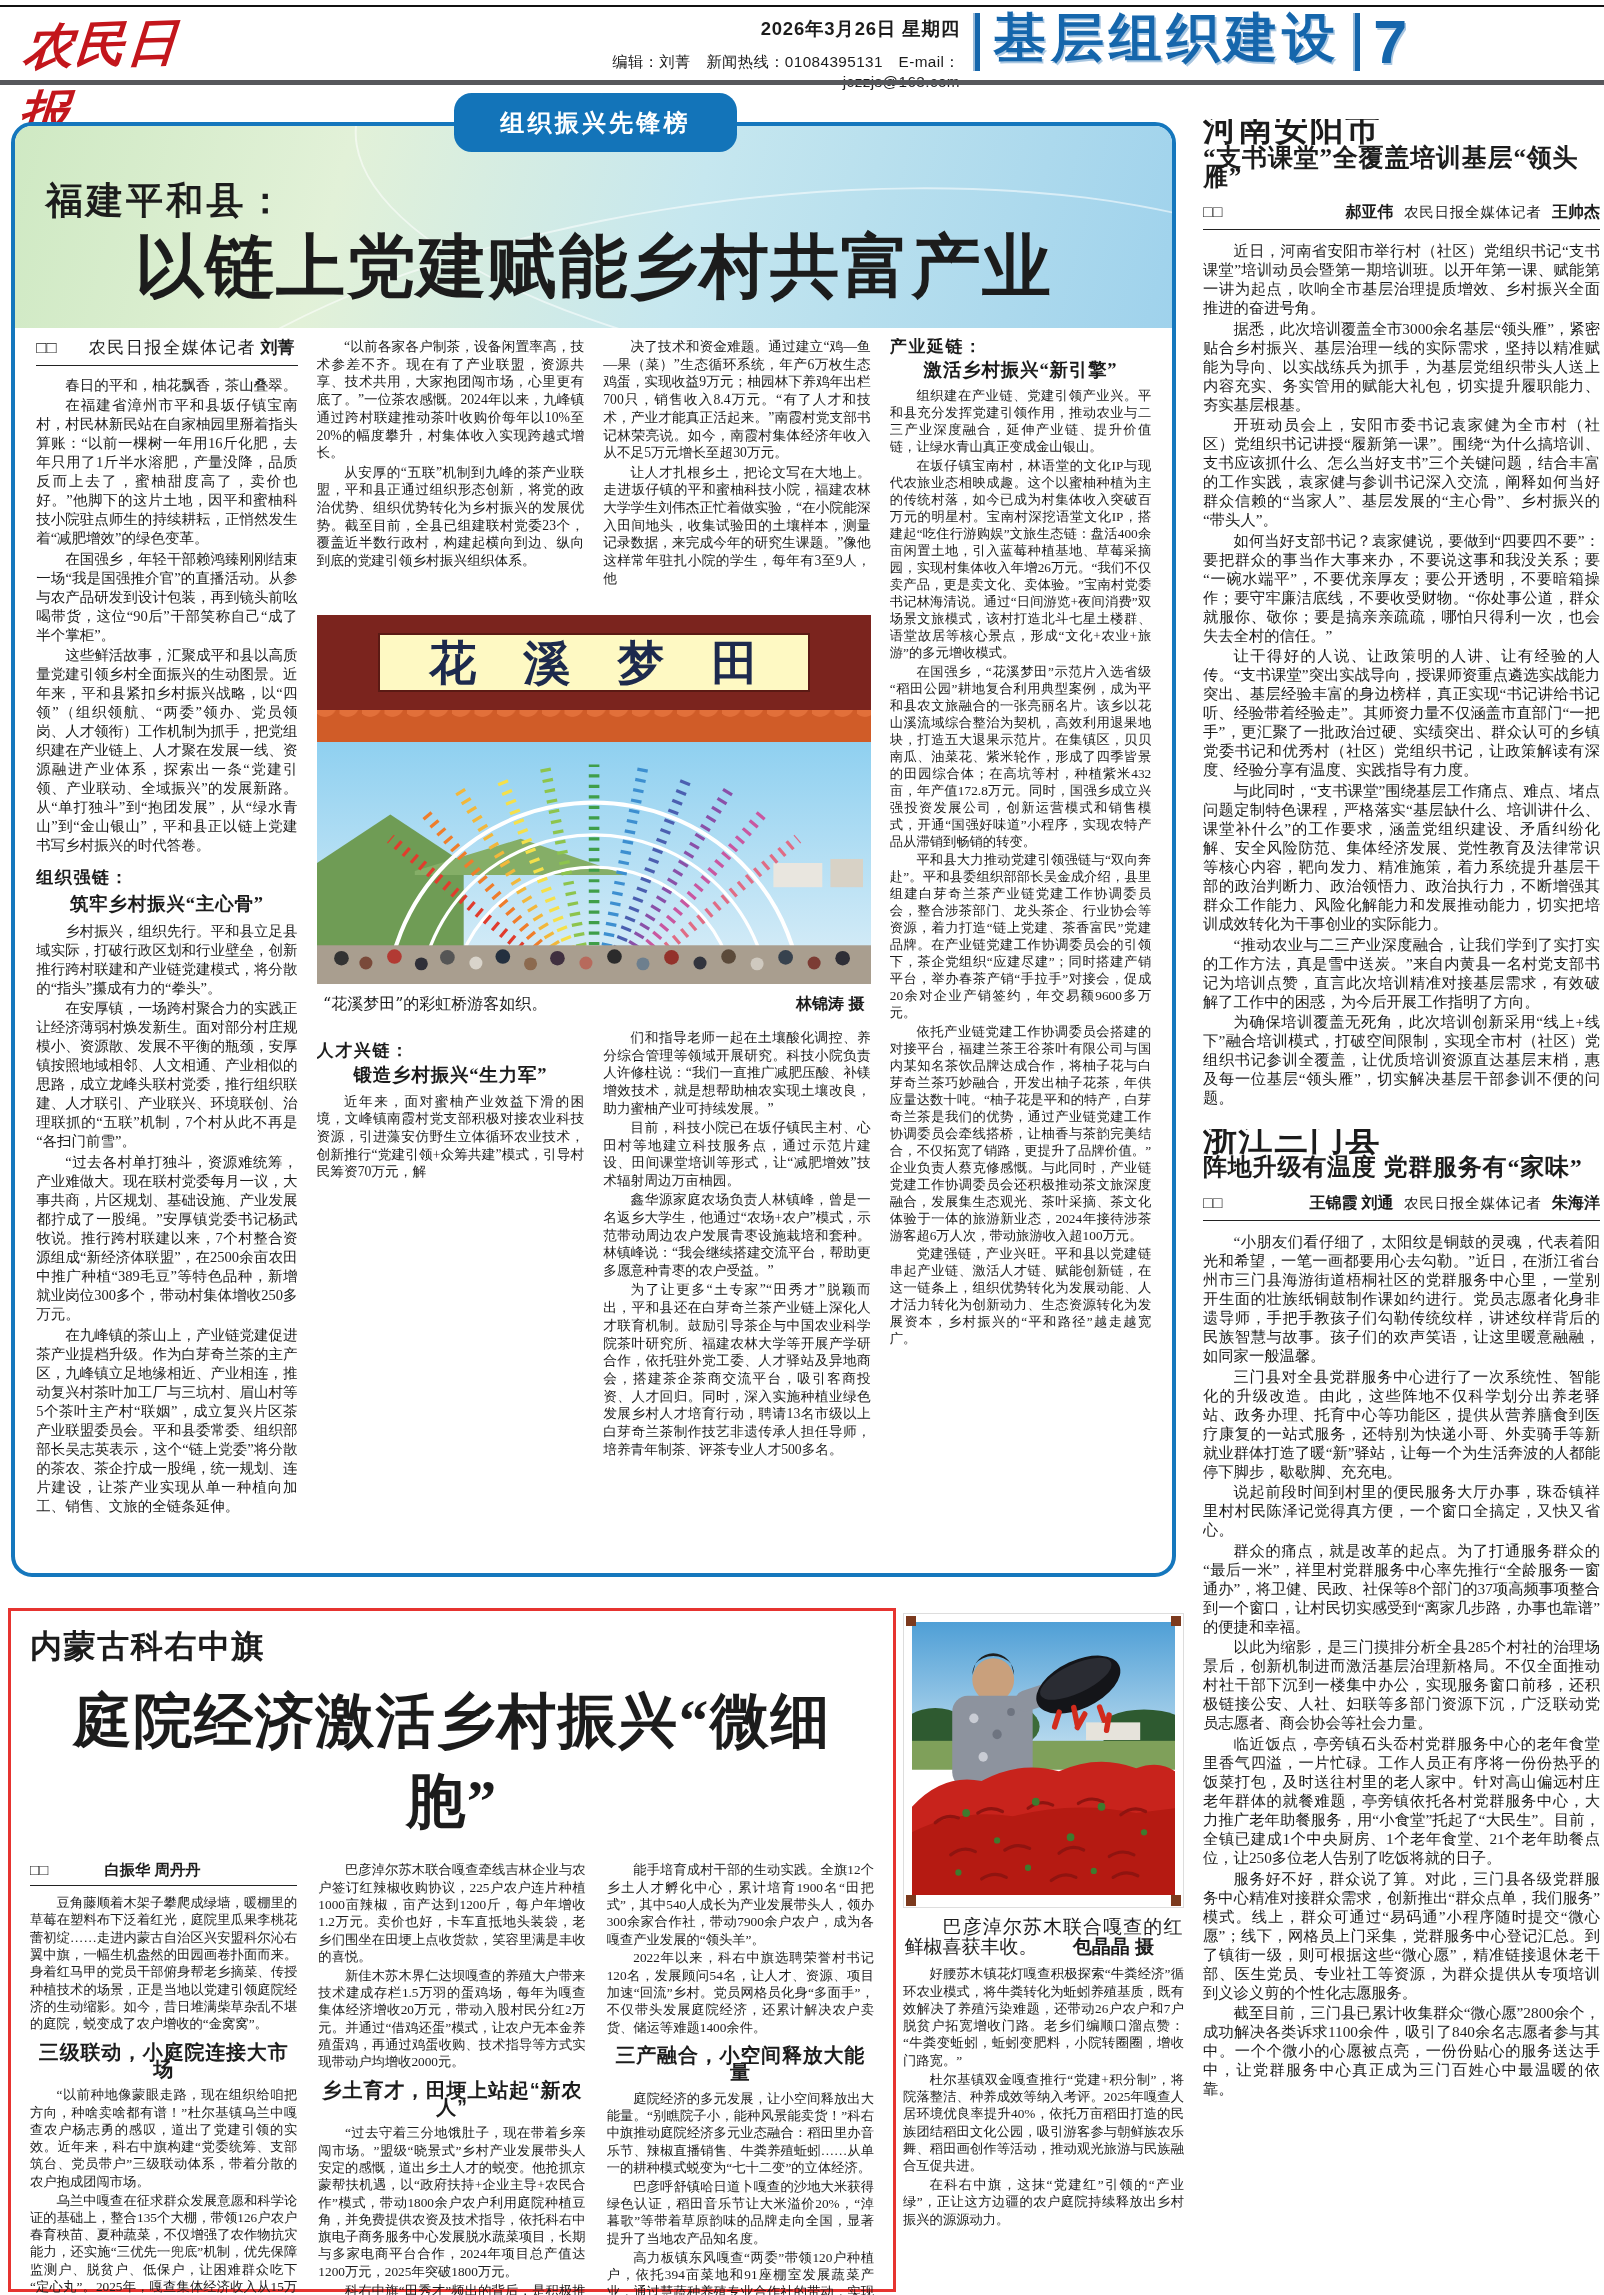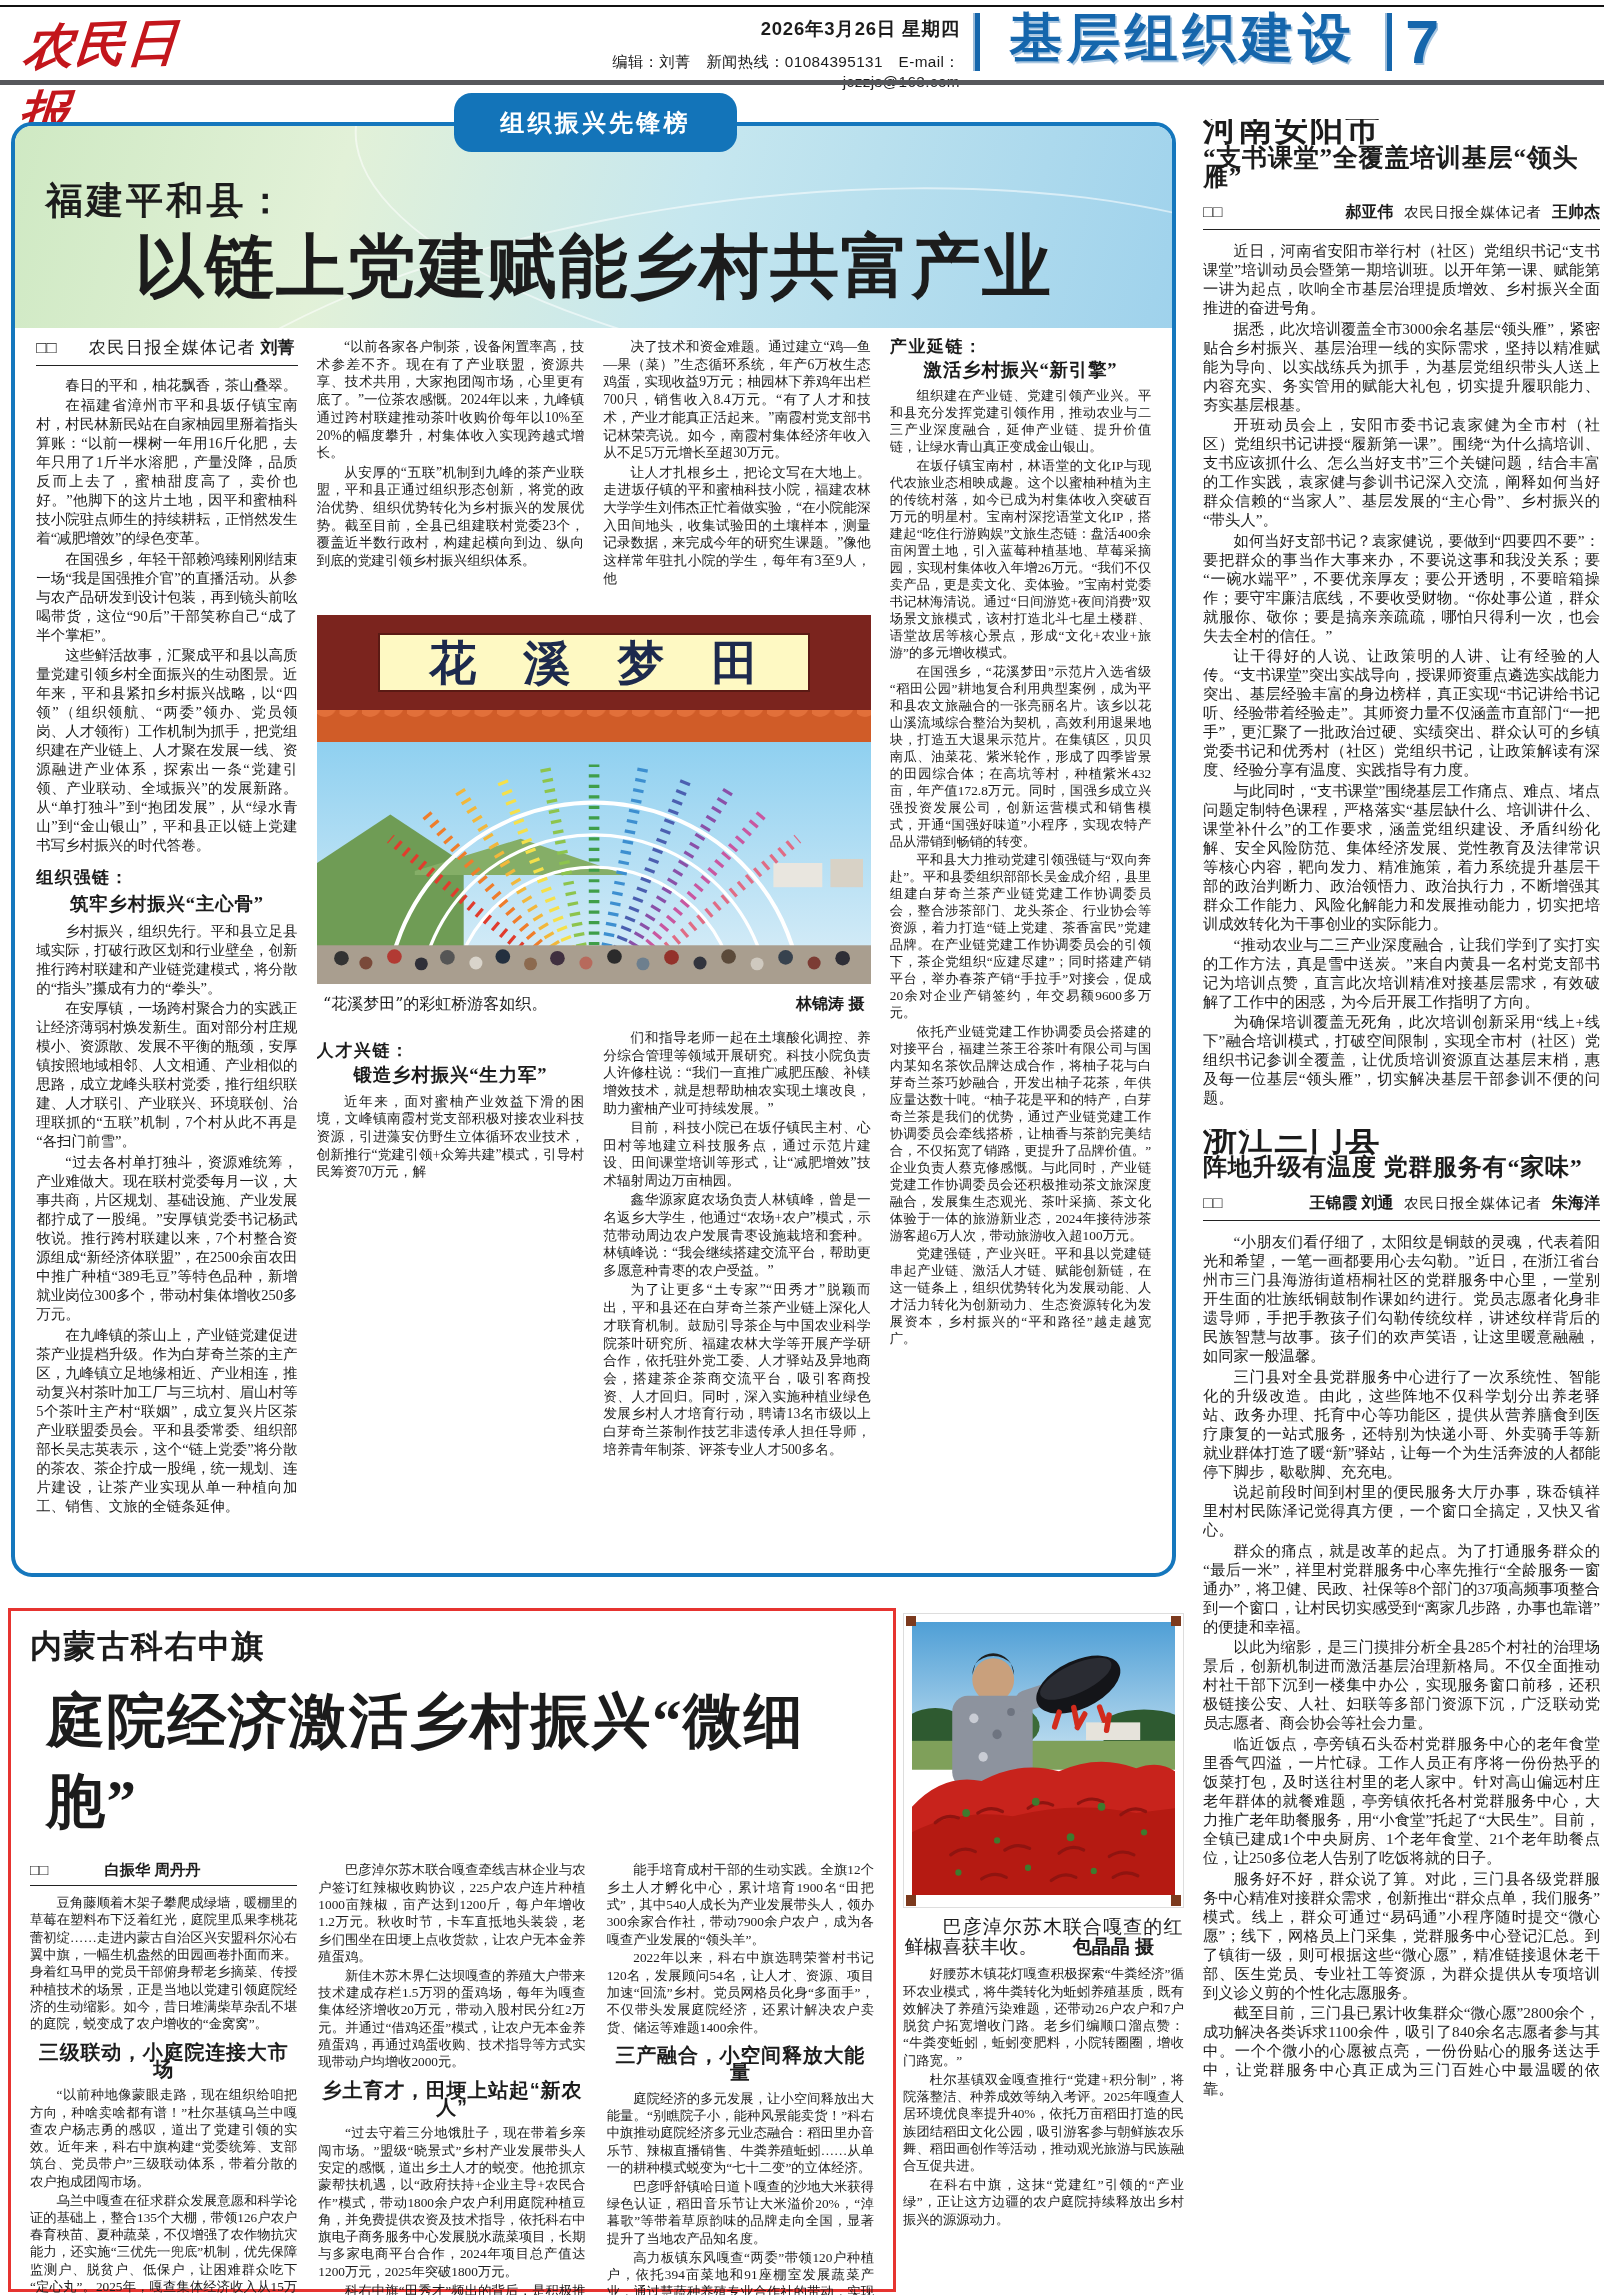--- a/index.html
+++ b/index.html
@@ -81,21 +81,21 @@
   #rart2 .rtitle{font-size:24px;}
   .rbyline{display:flex;justify-content:space-between;align-items:baseline;border-bottom:1.6px solid #222;
            padding-bottom:7.2px;margin-bottom:11.2px;font-size:16px;}
   .rbyline .nm{font-weight:bold;}
   .rbyline .role{font-size:14.5px;letter-spacing:0.8px;margin:0 6.4px;}
 
   
   .bbox{position:absolute;left:8px;top:1608px;width:888px;height:684px;border:3.2px solid #e63430;
         padding:11.2px 19px;background:#fff;}
   .bkicker{font-family:"Liberation Sans",sans-serif;font-weight:bold;font-size:32px;letter-spacing:1.6px;margin-top:3.2px;}
-  .btitle{font-size:59px;font-weight:900;letter-spacing:1.6px;margin:13px 16px 19px;}
+  .btitle{text-align:center;font-size:59px;font-weight:900;letter-spacing:1.6px;margin:13px 0 19px;}
   .bcols{display:flex;gap:21px;height:504px;overflow:hidden;font-size:13.3px;line-height:17.3px;}
   .bcols>div{flex:1;overflow:hidden;}
   .bbyline{display:flex;justify-content:flex-start;gap:56px;border-bottom:1.6px solid #222;
            padding-bottom:6.4px;margin-bottom:8px;font-size:15.3px;}
   .bbyline .nm{font-weight:bold;font-family:"Liberation Sans",sans-serif;}
   .bsub{text-align:center;font-family:"Liberation Sans",sans-serif;font-weight:bold;font-size:20px;
         margin:11.2px 0 8px;letter-spacing:0.8px;}
 
   
   .pcol{position:absolute;left:903px;top:1613px;width:281px;height:679px;overflow:hidden;
@@ -315,21 +315,21 @@
         <div class="bbyline" data-name="bottom-byline">
           <span data-name="byline-prefix">□□</span>
           <span class="nm" data-name="byline-name">白振华 周丹丹</span>
         </div>
         <p data-name="paragraph">豆角藤顺着木架子攀爬成绿墙，暖棚里的草莓在塑料布下泛着红光，庭院里瓜果李桃花蕾初绽……走进内蒙古自治区兴安盟科尔沁右翼中旗，一幅生机盎然的田园画卷扑面而来。身着红马甲的党员干部俯身帮老乡摘菜、传授种植技术的场景，正是当地以党建引领庭院经济的生动缩影。如今，昔日堆满柴草杂乱不堪的庭院，蜕变成了农户增收的“金窝窝”。</p>
         <div class="bsub" data-name="bottom-subhead-1">三级联动，小庭院连接大市场</div>
         <p data-name="paragraph">“以前种地像蒙眼走路，现在组织给咱把方向，种啥卖啥都有谱！”杜尔基镇乌兰中嘎查农户杨志勇的感叹，道出了党建引领的实效。近年来，科右中旗构建“党委统筹、支部筑台、党员带户”三级联动体系，带着分散的农户抱成团闯市场。</p>
         <p data-name="paragraph">乌兰中嘎查在征求群众发展意愿和科学论证的基础上，整合135个大棚，带领126户农户春育秧苗、夏种蔬菜，不仅增强了农作物抗灾能力，还实施“三优先一兜底”机制，优先保障监测户、脱贫户、低保户，让困难群众吃下“定心丸”。2025年，嘎查集体经济收入从15万元跃升至48万元，人均收入增长15%。</p>
       </div>
       <div data-name="bottom-col-2">
-        <p data-name="paragraph">巴彦淖尔苏木联合嘎查牵线吉林企业与农户签订红辣椒收购协议，225户农户连片种植1000亩辣椒，亩产达到1200斤，每户年增收1.2万元。秋收时节，卡车直抵地头装袋，老乡们围坐在田埂上点收货款，让农户无本金养殖蛋鸡。</p>
+        <p data-name="paragraph">巴彦淖尔苏木联合嘎查牵线吉林企业与农户签订红辣椒收购协议，225户农户连片种植1000亩辣椒，亩产达到1200斤，每户年增收1.2万元。卖价也好，卡车直抵地头装袋，老乡们围坐在田埂上点收货款，笑容里满是丰收的喜悦。</p>
         <p data-name="paragraph">新佳木苏木界仁达坝嘎查的养殖大户带来技术建成存栏1.5万羽的蛋鸡场，每年为嘎查集体经济增收20万元，带动入股村民分红2万元。并通过“借鸡还蛋”模式，让农户无本金养殖蛋鸡，再通过鸡蛋收购、技术指导等方式实现带动户均增收2000元。</p>
         <div class="bsub" data-name="bottom-subhead-2">乡土育才，田埂上站起“新农人”</div>
         <p data-name="paragraph">“过去守着三分地饿肚子，现在带着乡亲闯市场。”盟级“晓景式”乡村产业发展带头人安定的感慨，道出乡土人才的蜕变。他抢抓京蒙帮扶机遇，以“政府扶持+企业主导+农民合作”模式，带动1800余户农户利用庭院种植豆角，并免费提供农资及技术指导，依托科右中旗电子商务服务中心发展脱水蔬菜项目，长期与多家电商平台合作，2024年项目总产值达1200万元，2025年突破1800万元。</p>
         <p data-name="paragraph">科右中旗“田秀才”频出的背后，是积极推进兴安盟“三位一体”培养计划，把党员培养成能手，把能手发展为党员，把党员</p>
       </div>
       <div data-name="bottom-col-3">
         <p data-name="paragraph">能手培育成村干部的生动实践。全旗12个乡土人才孵化中心，累计培育1900名“田把式”，其中540人成长为产业发展带头人，领办300余家合作社，带动7900余户农户，成为各嘎查产业发展的“领头羊”。</p>
         <p data-name="paragraph">2022年以来，科右中旗选聘荣誉村书记120名，发展顾问54名，让人才、资源、项目加速“回流”乡村。党员网格员化身“多面手”，不仅带头发展庭院经济，还累计解决农户卖货、储运等难题1400余件。</p>
         <div class="bsub" data-name="bottom-subhead-3">三产融合，小空间释放大能量</div>
         <p data-name="paragraph">庭院经济的多元发展，让小空间释放出大能量。“别瞧院子小，能种风景能卖货！”科右中旗推动庭院经济多元业态融合：稻田里办音乐节、辣椒直播销售、牛粪养殖蚯蚓……从单一的耕种模式蜕变为“七十二变”的立体经济。</p>

